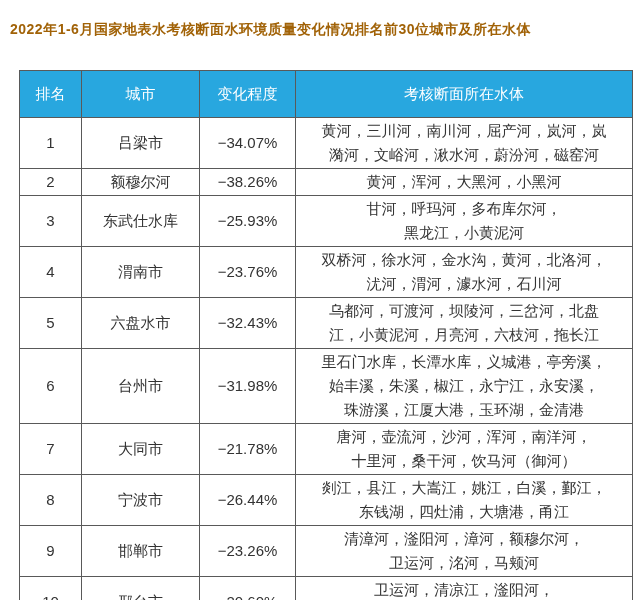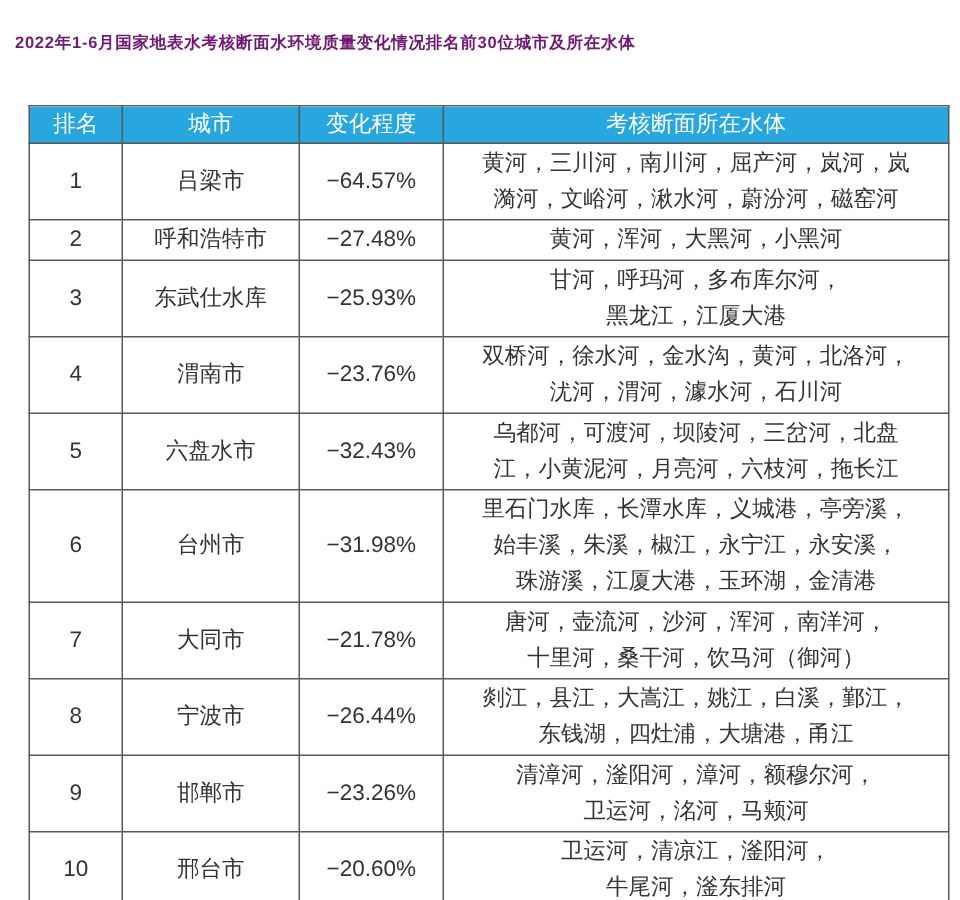--- a/index.html
+++ b/index.html
@@ -6,25 +6,25 @@
     margin: 0;
     padding: 0;
     width: 640px;
     height: 600px;
     background: #ffffff;
     overflow: hidden;
     font-family: "Liberation Sans", sans-serif;
   }
   .page-title {
     padding: 19px 8px 0 10px;
-    font-size: 11px;
+    font-size: 14px;
     font-weight: bold;
     line-height: 20px;
     letter-spacing: 0.5px;
-    color: #701a75;
+    color: #a16207;
     white-space: nowrap;
   }
   table.rank-table {
     border-collapse: collapse;
     table-layout: fixed;
     width: 613px;
     margin: 31px 0 0 19px;
   }
   .rank-table th,
   .rank-table td {
@@ -33,21 +33,21 @@
     vertical-align: middle;
     overflow: hidden;
   }
   .rank-table th {
     background: #28A7DF;
     color: #ffffff;
     font-weight: normal;
     font-size: 15px;
     height: 24px;
     line-height: 24px;
-    padding: 0;
+    padding: 11px;
   }
   .rank-table td {
     font-size: 15px;
     line-height: 24px;
     color: #333333;
     padding: 1px 3px;
   }
   .rank-table td.waters {
     white-space: pre-line;
   }
@@ -69,38 +69,38 @@
       <th>排名</th>
       <th>城市</th>
       <th>变化程度</th>
       <th>考核断面所在水体</th>
     </tr>
   </thead>
   <tbody id="table-body">
   <tr>
     <td class="rank">1</td>
     <td class="city">吕梁市</td>
-    <td class="change">−64.57%</td>
+    <td class="change">−34.07%</td>
     <td class="waters">黄河，三川河，南川河，屈产河，岚河，岚
 漪河，文峪河，湫水河，蔚汾河，磁窑河</td>
   </tr>
 
   <tr>
     <td class="rank">2</td>
-    <td class="city">呼和浩特市</td>
-    <td class="change">−27.48%</td>
+    <td class="city">额穆尔河</td>
+    <td class="change">−38.26%</td>
     <td class="waters">黄河，浑河，大黑河，小黑河</td>
   </tr>
 
   <tr>
     <td class="rank">3</td>
     <td class="city">东武仕水库</td>
     <td class="change">−25.93%</td>
     <td class="waters">甘河，呼玛河，多布库尔河，
-黑龙江，江厦大港</td>
+黑龙江，小黄泥河</td>
   </tr>
 
   <tr>
     <td class="rank">4</td>
     <td class="city">渭南市</td>
     <td class="change">−23.76%</td>
     <td class="waters">双桥河，徐水河，金水沟，黄河，北洛河，
 沋河，渭河，澽水河，石川河</td>
   </tr>
 

